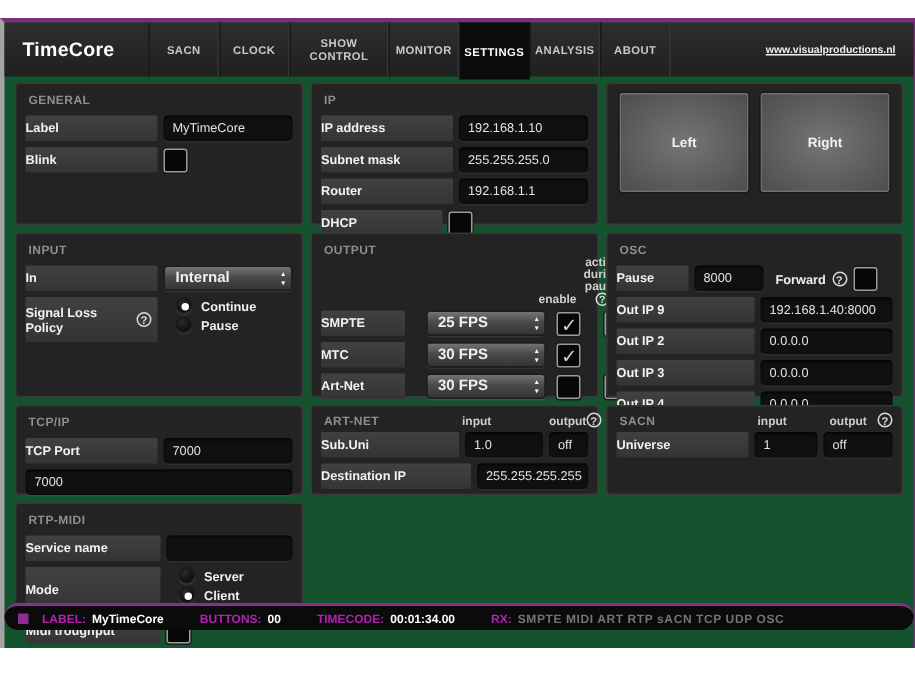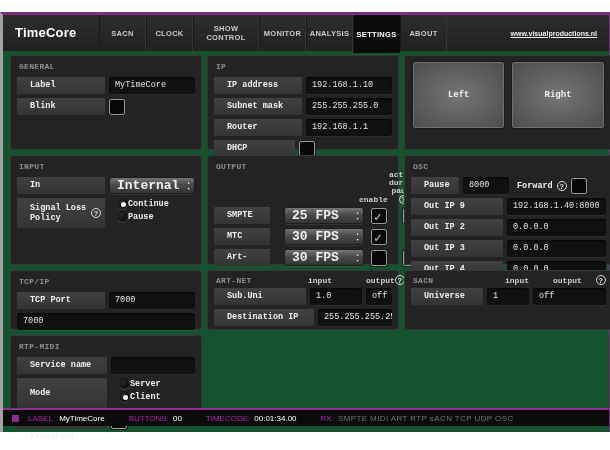--- a/index.html
+++ b/index.html
@@ -17,47 +17,47 @@
          font-size:7.5px; font-weight:bold; letter-spacing:0.3px; text-align:center; cursor:default;
          border-left:1px solid #191919; border-right:1px solid #353535; }
   .tab.wide { width:66px; }
   .tab.active { background:#0b0b0b; color:#fff; height:38px; border-right:1px solid #0b0b0b; }
   .ext-link { margin-left:auto; align-self:center; padding-right:12px; color:#efefef; font-size:7px;
               text-decoration:underline; font-weight:bold; }
 
   
   .content { padding:4px 7px; display:grid; grid-template-columns:192px 192px 1fr;
              grid-template-rows:95px 110px 60px 78px; gap:5px; }
-  .panel { background:#232323; border:1px solid #383838; border-radius:3px; padding:4px 6px; position:relative;font-family:Liberation Mono, monospace; }
+  .panel { background:#232323; border:1px solid #383838; border-radius:3px; padding:4px 6px; position:relative; }
   .panel-title { color:#8f8f8f; font-size:8px; font-weight:bold; letter-spacing:0.3px; margin:2px 0 6px 2px; }
 
   .row { display:flex; align-items:center; margin-bottom:4px; gap:4px; }
   .lbl { background:linear-gradient(#414141,#343434); border-radius:1px; color:#f2f2f2; font-size:8.5px;
-         font-weight:bold; height:17px; line-height:17px; padding:0 13px; flex:0 0 auto; }
+         font-weight:bold; height:17px; line-height:17px; padding:0 0; flex:0 0 auto; }
   .lbl.tall { height:30px; line-height:30px; }
   .field { background:#101010; border-radius:3px; box-shadow:inset 0 1px 2px rgba(0,0,0,.8), 0 1px 0 rgba(255,255,255,.05);
            color:#e3e3e3; font-size:8.5px; height:17px; line-height:17px; padding:0 6px; flex:1 1 auto; overflow:hidden; white-space:nowrap; }
   .field.fixed { flex:0 0 auto; }
 
   
   .cb { width:16px; height:16px; background:#070707; border:1px solid #9a9a9a; border-radius:2px;
         box-shadow:0 0 0 1px #1c1c1c; position:relative; flex:0 0 auto; }
   .cb.checked::after { content:"✓"; position:absolute; left:2px; top:0px; color:#cfcfcf; font-size:13px; }
 
   
   .radio-group { display:flex; flex-direction:column; gap:2px; justify-content:center; }
-  .radio-opt { display:flex; align-items:center; }
+  .radio-opt { display:flex; align-items:center; gap:6px; }
   .radio { width:11px; height:11px; border-radius:50%; background:radial-gradient(circle at 35% 30%, #2a2a2a, #050505);
            border:1px solid #1a1a1a; box-shadow:0 1px 1px rgba(255,255,255,.12); position:relative; flex:0 0 auto; }
   .radio.selected::after { content:""; position:absolute; left:3px; top:3px; width:5px; height:5px; border-radius:50%; background:#fff; }
   .radio-label { color:#f0f0f0; font-size:8.5px; font-weight:bold; }
 
   
   .select { background:linear-gradient(#747474,#4a4a4a 45%,#343434); border-radius:3px; border:1px solid #1d1d1d;
-            color:#efefef; font-size:13px; font-weight:bold; height:17px; line-height:16px; padding:0 14px 0 7px;
+            color:#efefef; font-size:10px; font-weight:bold; height:17px; line-height:16px; padding:0 14px 0 7px;
             position:relative; flex:0 0 auto; box-shadow:0 1px 0 rgba(255,255,255,.08); }
   .select::after { content:"▴\A▾"; white-space:pre; position:absolute; right:4px; top:2px; font-size:4.5px; line-height:6px; color:#fff; }
 
   
   .help { width:10px; height:10px; border:1px solid #dcdcdc; border-radius:50%; color:#dcdcdc; font-size:7.5px;
           font-weight:bold; line-height:10px; text-align:center; flex:0 0 auto; display:inline-block; }
 
   
   .btn-pair { display:flex; gap:6px; padding:1px 1px; }
   .big-btn { flex:1 1 50%; height:68px; border-radius:3px; border:1px solid #1a1a1a;
@@ -72,43 +72,43 @@
   .out-row { display:flex; align-items:center; margin-bottom:4px; }
   .out-row .lbl { width:56px; }
   .out-row .select { width:80px; margin-left:14px; }
   .out-row .cb { margin-left:7px; }
   .out-row .cb.col2 { margin-left:16px; }
 
   
   .io-head { display:flex; align-items:center; margin-bottom:3px; color:#cfcfcf; font-size:8px; font-weight:bold; }
 
   
-  .statusbar { position:absolute; left:0; right:0; bottom:6px; height:18px; background:#0b0b0b;
-               border-top:2px solid #8e2c8f; display:flex; align-items:center; font-size:8px; font-weight:normal; }
+  .statusbar { position:absolute; left:0; right:0; bottom:12px; height:18px; background:#0b0b0b;
+               border-top:2px solid #8e2c8f; display:flex; align-items:center; font-size:8px; font-weight:bold;border-radius:9px; }
   .status-sq { width:7px; height:7px; background:#8e2c8f; margin:0 9px 0 9px; flex:0 0 auto; }
   .sk { color:#b322b3; margin-right:4px; }
   .sv { color:#fff; }
   .status-gap { width:24px; }
   .rx-list { color:#757575; letter-spacing:0.4px; }
 </style>
 </head>
 <body>
 
 <div class="page">
   <div class="app">
 
     <div class="navbar">
       <div class="logo">TimeCore</div>
       <div class="tabs">
         <div class="tab">SACN</div>
         <div class="tab">CLOCK</div>
         <div class="tab wide">SHOW CONTROL</div>
         <div class="tab">MONITOR</div>
+        <div class="tab active">SETTINGS</div>
         <div class="tab">ANALYSIS</div>
-        <div class="tab active">SETTINGS</div>
         <div class="tab">ABOUT</div>
       </div>
       <a class="ext-link">www.visualproductions.nl</a>
     </div>
 
     <div class="content">
 
       <div class="panel">
         <div class="panel-title">GENERAL</div>
         <div class="row">
@@ -261,21 +261,21 @@
       </div>
 
       <div class="panel">
         <div class="io-head">
           <div class="panel-title" style="margin:0 0 0 2px; flex:0 0 92px">SACN</div>
           <div style="flex:0 0 48px; text-align:left">input</div>
           <div style="flex:1 1 auto; text-align:left">output</div>
           <span class="help">?</span>
         </div>
         <div class="row">
-          <div class="lbl" style="width:72px">Universe</div>
+          <div class="lbl" style="width:88px">Universe</div>
           <div class="field fixed" style="width:42px">1</div>
           <div class="field">off</div>
         </div>
       </div>
 
       <div class="panel">
         <div class="panel-title">RTP-MIDI</div>
         <div class="row">
           <div class="lbl" style="width:90px">Service name</div>
           <div class="field"></div>

